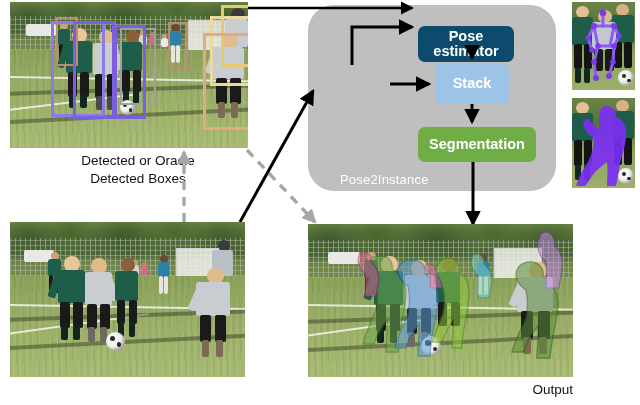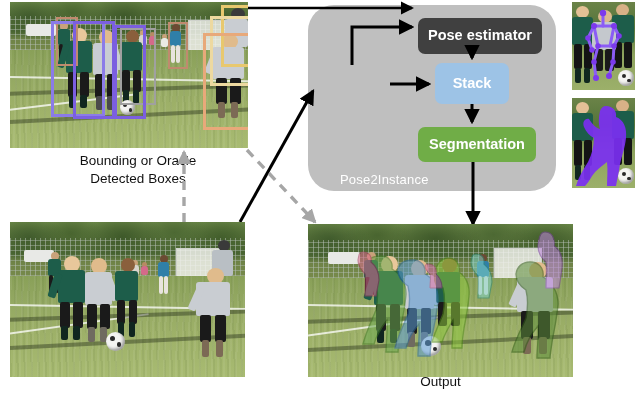--- a/index.html
+++ b/index.html
@@ -148,21 +148,21 @@
     <div class="bbox" style="left:63px;top:19px;width:36px;height:92px;border-width:3px;border-color:#7B5FE0;"></div>
     <div class="bbox" style="left:110px;top:26px;width:32px;height:73px;border-width:2px;border-color:#A0A0A0;"></div>
     <div class="bbox" style="left:104px;top:23px;width:26px;height:88px;border-width:3px;border-color:#7B5FE0;"></div>
     <div class="bbox" style="left:158px;top:20px;width:16px;height:43px;border-width:2px;border-color:#C08A6E;"></div>
     <div class="bbox" style="left:211px;top:3px;width:32px;height:56px;border-width:3px;border-color:#E8C86E;"></div>
     <div class="bbox" style="left:200px;top:14px;width:45px;height:64px;border-width:3px;border-color:#EDD9A0;"></div>
     <div class="bbox" style="left:193px;top:31px;width:54px;height:91px;border-width:3px;border-color:#E8A97A;"></div>
   </div>
 
   <div class="caption2" style="left:48px;top:152px;width:180px;text-align:center;">
-    <div>Bounding or Oracle</div>
+    <div>Detected or Oracle</div>
     <div>Detected Boxes</div>
   </div>
 
   <div class="photo" style="left:572px;top:2px;width:63px;height:88px;">
     <div style="position:absolute;inset:0;background:linear-gradient(180deg,#6b8348 0%,#55743a 30%,#8ea35e 60%,#9cb06a 100%);"></div>
     <div class="p" style="left:0px;top:4px;width:22px;height:80px;">
       <div class="head" style="left:4px;top:0;width:13px;height:12px;background:#e3c096;"></div>
       <div class="torso" style="left:0px;top:11px;width:21px;height:28px;background:#1d5d4a;"></div>
       <div class="leg" style="left:2px;top:38px;width:8px;height:25px;background:#141414;"></div>
       <div class="leg" style="left:12px;top:38px;width:8px;height:25px;background:#141414;"></div>
@@ -233,21 +233,21 @@
            C47 74 45 82 44 88 L35 88 C35 80 36 72 35 64 C30 68 24 72 20 78
            C17 83 15 86 13 88 L4 88 C6 80 11 72 16 64 C20 56 22 48 22 40
            C18 38 14 34 12 29 C10 24 13 20 17 21 C20 26 24 30 28 31
            C26 25 27 18 28 13 C29 10 31 8 34 8 Z" fill="#7B2FF2" opacity="0.92"></path>
     </svg>
   </div>
 
   <div class="panel" style="left:308px;top:5px;width:248px;height:186px;"></div>
   <div class="panel-label" style="left:340px;top:172px;">Pose2Instance</div>
 
-  <div class="node" style="left:418px;top:18px;width:124px;height:36px;background:#404040;">Pose estimator</div>
+  <div class="node" style="left:418px;top:26px;width:96px;height:36px;background:#0c4a6e;">Pose estimator</div>
   <div class="node" style="left:418px;top:127px;width:118px;height:35px;background:#70AD47;">Segmentation</div>
   <div class="node" style="left:435px;top:63px;width:74px;height:41px;background:#9DC3E6;">Stack</div>
 
   <svg class="ov">
     <defs>
       <marker id="ah" viewBox="0 0 10 10" refX="8.5" refY="5" markerWidth="5.2" markerHeight="5.2" orient="auto-start-reverse">
         <path d="M 0 0 L 10 5 L 0 10 z" fill="#000"></path>
       </marker>
       <marker id="ahg" viewBox="0 0 10 10" refX="8.5" refY="5" markerWidth="4.2" markerHeight="4.2" orient="auto-start-reverse">
         <path d="M 0 0 L 10 5 L 0 10 z" fill="#a6a6a6"></path>
@@ -428,15 +428,15 @@
              C57 64 58 56 57 50 C53 46 50 40 50 36 C51 31 51 28 55 28 Z" fill="#E06C8F" stroke="#a63a5c" stroke-width="1.2"></path>
         <path d="M168 30 C174 30 177 34 176 40 C181 44 184 50 184 58 C183 64 182 68 181 74 L170 74
              C170 66 171 58 170 52 C166 48 163 42 163 38 C164 33 164 30 168 30 Z" fill="#7FD0C4" stroke="#2f8a7a" stroke-width="1.2"></path>
         <path d="M237 8 C244 8 247 14 246 22 C252 26 255 34 254 44 C253 52 252 58 251 64 L238 64
              C238 54 239 46 238 38 C233 34 230 28 230 22 C231 14 232 8 237 8 Z" fill="#C084E0" stroke="#7a3fa0" stroke-width="1.2"></path>
         <path d="M120 40 C126 40 129 44 128 50 C132 54 134 58 134 64 L122 64
              C122 58 123 54 122 50 C119 48 117 44 117 42 C118 40 118 40 120 40 Z" fill="#D46AA8" stroke="#9a3a72" stroke-width="1"></path>
       </g>
     </svg>
   </div>
-  <div class="cap" style="left:308px;top:374px;width:265px;">Output</div>
+  <div class="cap" style="left:308px;top:382px;width:265px;text-align:right;">Output</div>
 
 </div>
 
 </body></html>

